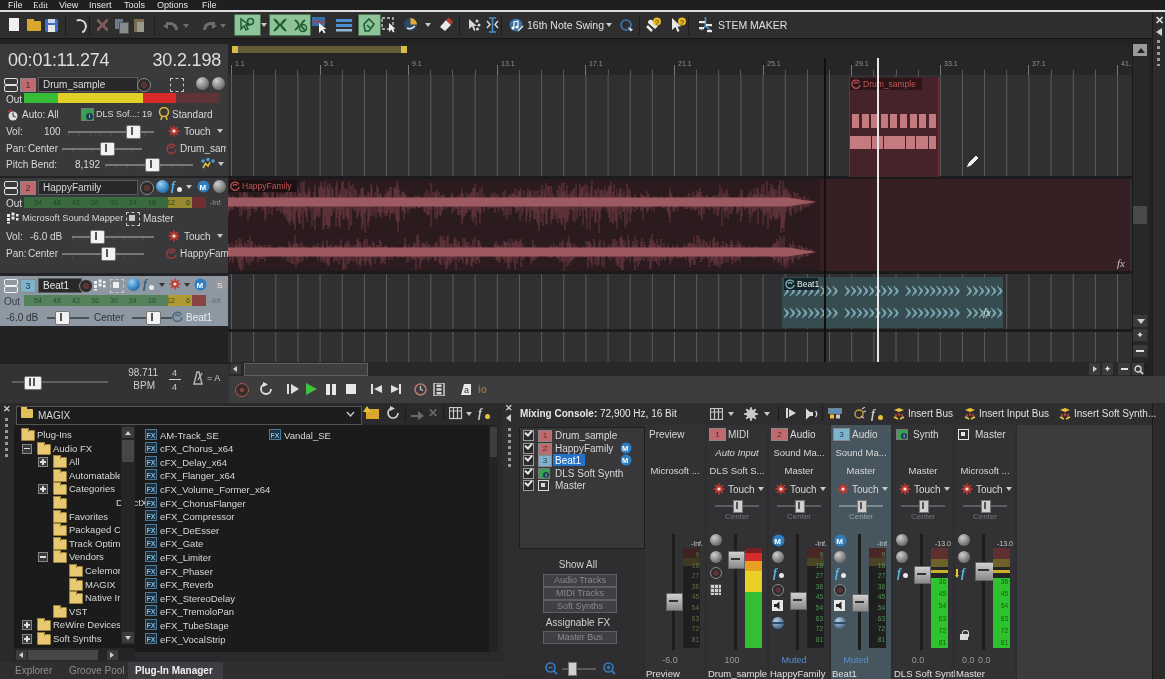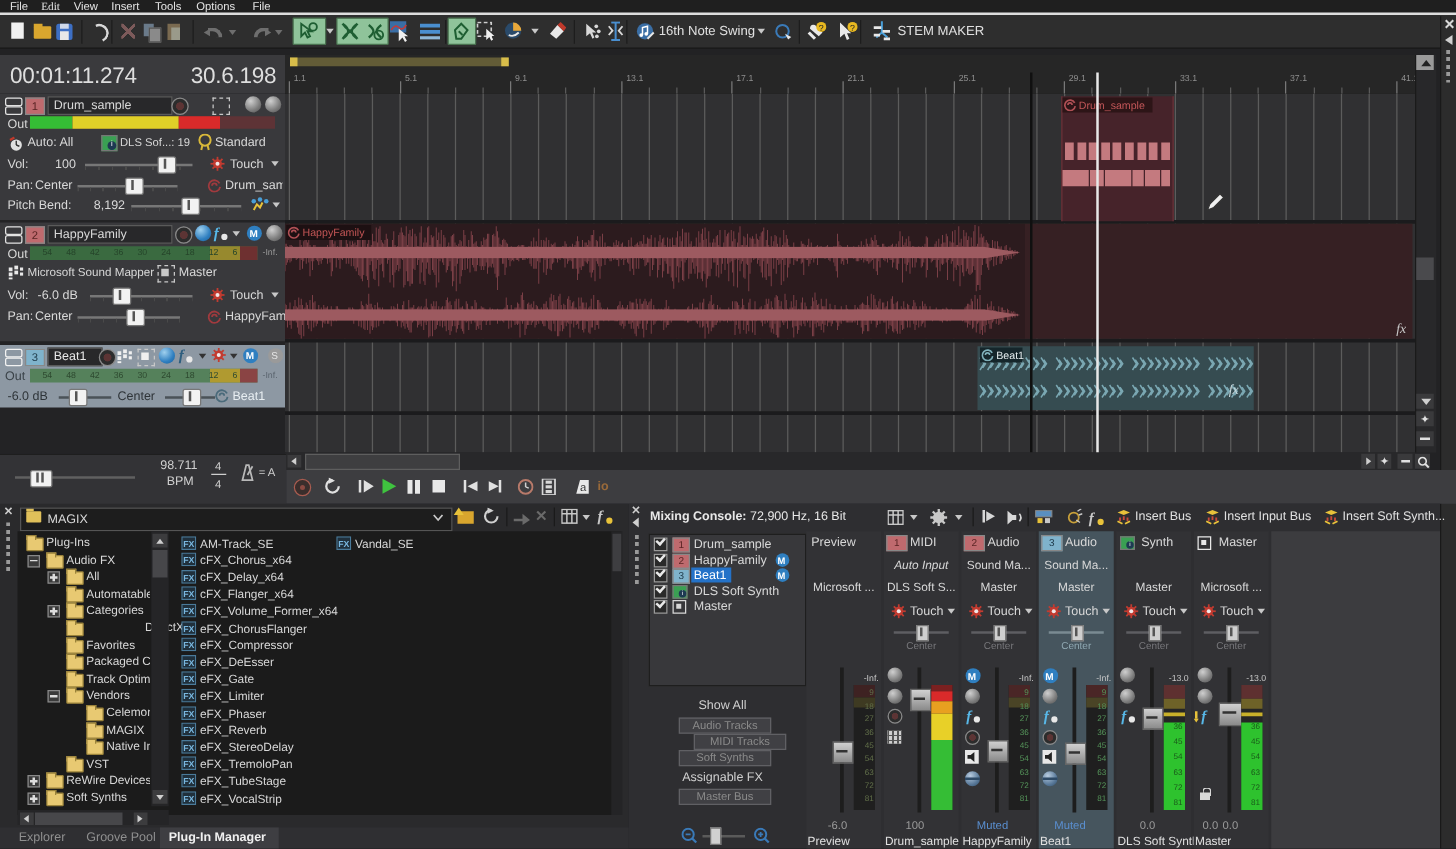--- a/index.html
+++ b/index.html
@@ -138,21 +138,21 @@
       <rect x="2" y="11" width="5" height="2.2" fill="#e8e8e8"></rect>
       <rect x="10" y="14" width="5" height="2.2" fill="#e8e8e8"></rect>
     </svg>
     <div class="t" style="left:718px;top:20px;font-size:10.5px;color:#e0e0e0;">STEM MAKER</div>
     <div class="ab" style="left:1152px;top:13px;width:13px;height:666px;background:#2c2c2c;border-left:1px solid #191919;"></div>
     <div class="t" style="left:1155px;top:15px;font-size:11px;color:#d8d8d8;font-weight:bold;">✕</div>
     <div class="ab" style="left:1156px;top:28px;width:0;height:0;border-top:4px solid transparent;border-bottom:4px solid transparent;border-right:6px solid #cfcfcf;"></div>
     <div class="ab" style="left:1157px;top:40px;width:3px;height:26px;background:repeating-linear-gradient(to bottom,#9a9a9a 0 3px,transparent 3px 6px);"></div>
     <div class="ab" style="left:0;top:44px;width:228px;height:31px;background:#3a3a3d;border-right:1px solid #141414;"></div>
     <div class="t" style="left:8px;top:51px;font-size:18px;color:#dedede;letter-spacing:-0.2px;">00:01:11.274</div>
-    <div class="t" style="left:221px;top:51px;font-size:18px;color:#dedede;letter-spacing:-0.2px;transform:translateX(-100%);">30.6.198</div>
+    <div class="t" style="left:221px;top:51px;font-size:18px;color:#dedede;letter-spacing:-0.2px;transform:translateX(-100%);">30.2.198</div>
     <div class="ab" style="left:228px;top:44px;width:904px;height:31px;background:#262626;border-bottom:1px solid #141414;"></div>
     <div class="ab" style="left:232px;top:46px;width:175px;height:7px;background:#635c37;"></div>
     <div class="ab" style="left:232px;top:46px;width:6px;height:7px;background:#d8bd4a;"></div>
     <div class="ab" style="left:401px;top:46px;width:6px;height:7px;background:#d8bd4a;"></div>
     <div class="t7" style="left:235px;top:60px;">1.1</div>
     <div class="t7" style="left:324px;top:60px;">5.1</div>
     <div class="t7" style="left:412px;top:60px;">9.1</div>
     <div class="t7" style="left:501px;top:60px;">13.1</div>
     <div class="t7" style="left:589px;top:60px;">17.1</div>
     <div class="t7" style="left:678px;top:60px;">21.1</div>
@@ -863,21 +863,21 @@
     <div class="chk" style="left:523px;top:467.8px;"></div>
     <div class="ab" style="left:538px;top:467.8px;width:10px;height:9px;background:#3aa053;border:1px solid #777;"></div>
     <div class="ab" style="left:543px;top:471.8px;width:6px;height:6px;border-radius:50%;background:#1e3a52;color:#fff;font-size:5px;text-align:center;line-height:6px;">i</div>
     <div class="t" style="left:555px;top:468.8px;color:#d8d8d8;">DLS Soft Synth</div>
     <div class="chk" style="left:523px;top:480.4px;"></div>
     <div class="ab" style="left:538px;top:480.4px;width:9px;height:9px;border:1.5px solid #d8d8d8;"></div>
     <div class="ab" style="left:541px;top:483.4px;width:4px;height:4px;background:#d8d8d8;"></div>
     <div class="t" style="left:555px;top:481.4px;color:#d8d8d8;">Master</div>
     <div class="t" style="left:578px;top:560px;transform:translateX(-50%);color:#cfcfcf;">Show All</div>
     <div class="ab" style="left:543px;top:574.0px;width:72px;height:11px;background:#404044;border:1px solid #606064;font-size:9px;color:#8a8a8a;text-align:center;line-height:11px;">Audio Tracks</div>
-    <div class="ab" style="left:543px;top:587.2px;width:72px;height:11px;background:#404044;border:1px solid #606064;font-size:9px;color:#8a8a8a;text-align:center;line-height:11px;margin-left:12px;">MIDI Tracks</div>
+    <div class="ab" style="left:543px;top:587.2px;width:72px;height:11px;background:#404044;border:1px solid #606064;font-size:9px;color:#8a8a8a;text-align:center;line-height:11px;">MIDI Tracks</div>
     <div class="ab" style="left:543px;top:600.4px;width:72px;height:11px;background:#404044;border:1px solid #606064;font-size:9px;color:#8a8a8a;text-align:center;line-height:11px;">Soft Synths</div>
     <div class="t" style="left:578px;top:618px;transform:translateX(-50%);color:#cfcfcf;">Assignable FX</div>
     <div class="ab" style="left:543px;top:631px;width:72px;height:11px;background:#404044;border:1px solid #606064;font-size:9px;color:#8a8a8a;text-align:center;line-height:11px;">Master Bus</div>
     <svg class="ab" style="left:545px;top:662px;" width="13" height="13">
       <circle cx="5.5" cy="5.5" r="4.5" fill="none" stroke="#3a7ab8" stroke-width="1.6"></circle>
       <path d="M3.5 5.5 L7.5 5.5" stroke="#3a7ab8" stroke-width="1.4"></path>
       <path d="M8.5 8.5 L12 12" stroke="#3a7ab8" stroke-width="1.8"></path>
     </svg>
     <div class="ab" style="left:562px;top:668px;width:34px;height:1.5px;background:#5a5a5a;"></div>
     <div class="ab" style="left:568px;top:662px;width:7px;height:12px;background:#d0d0d0;border:1px solid #777;"></div>

